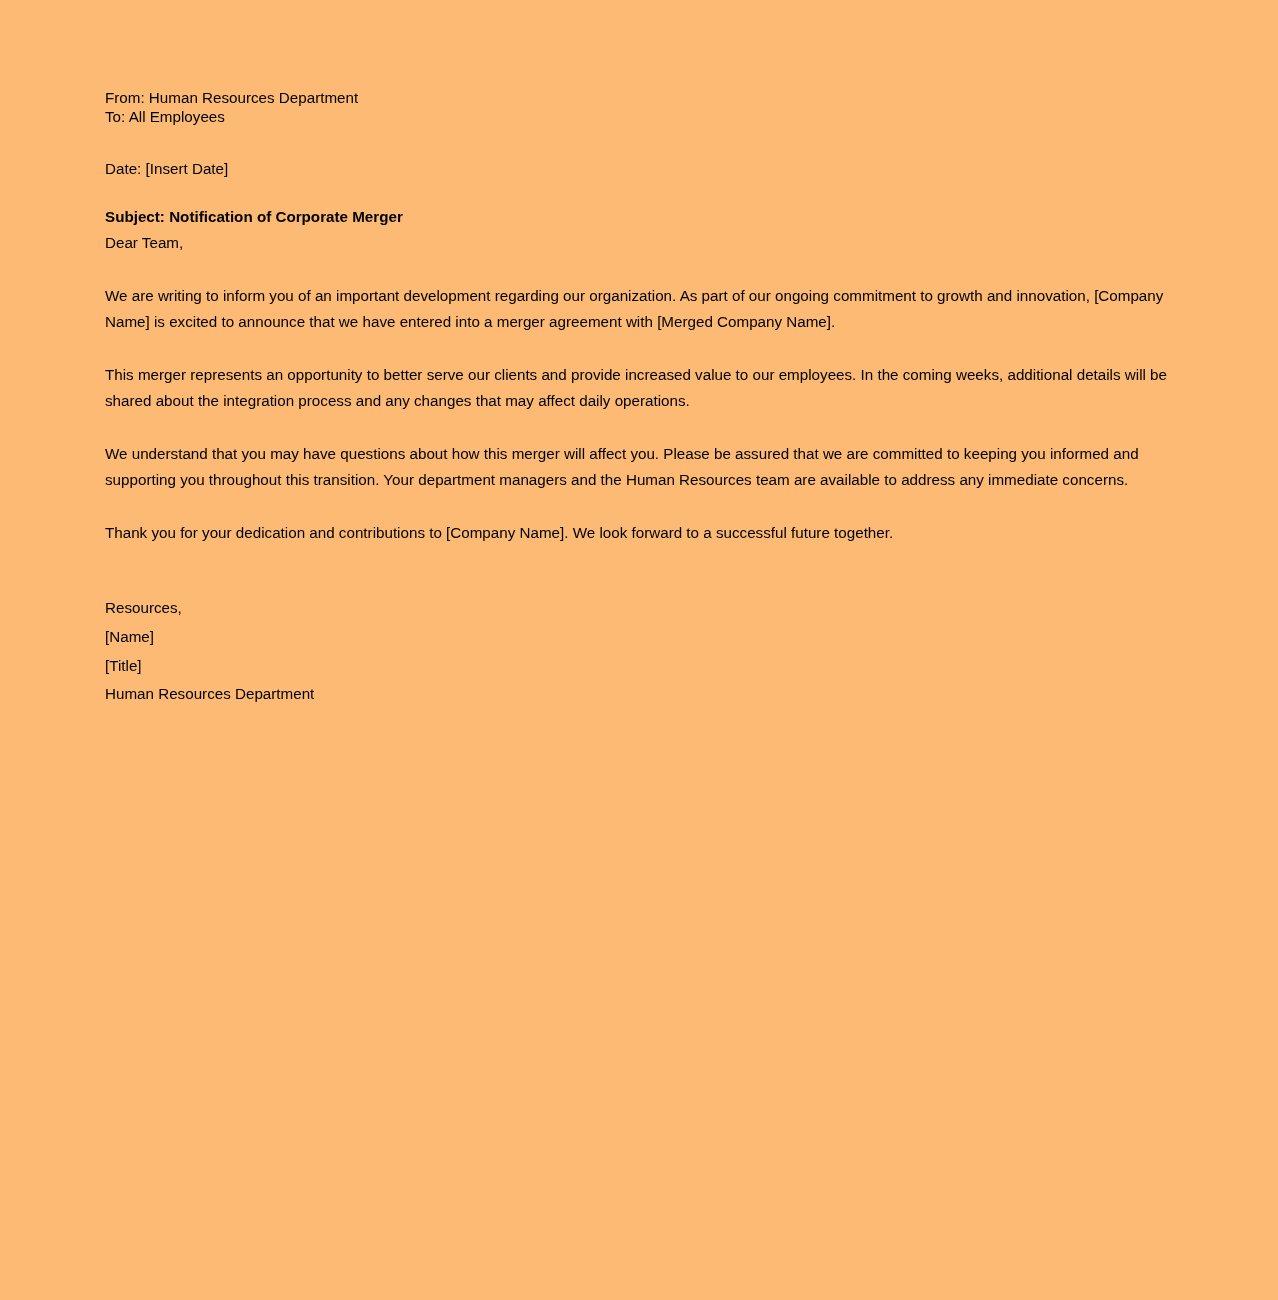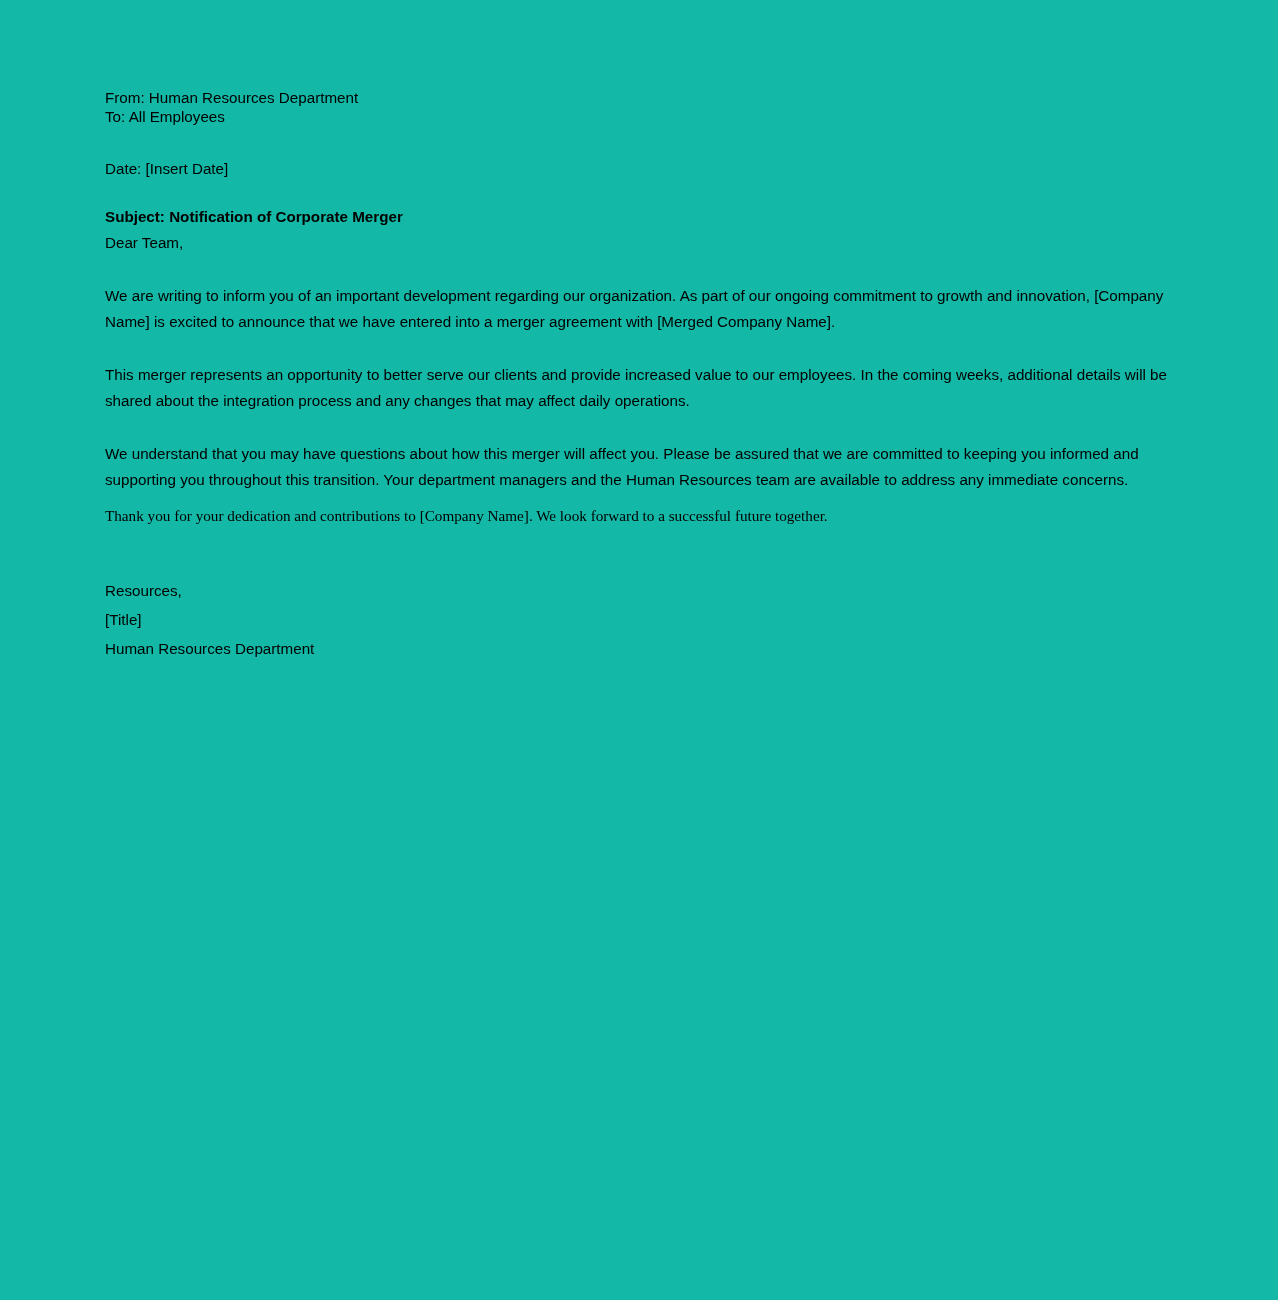--- a/index.html
+++ b/index.html
@@ -11,21 +11,21 @@
     width: 1278px;
     height: 1300px;
     font-family: "Liberation Sans", sans-serif;
     color: #000000;
     -webkit-font-smoothing: antialiased;
   }
   .page {
     position: relative;
     width: 1278px;
     height: 1300px;
-    background: #14b8a6;
+    background: #fdba74;
     box-sizing: border-box;
     padding: 88px 104px 0 105px;
   }
   .doc {
     width: 1065px;
   }
   .line,
   .para,
   .sig-line {
     font-size: 15.2px;
@@ -48,22 +48,21 @@
   .subject-line {
     margin-top: 22px;
     font-weight: bold;
   }
   .salutation {
   }
   .para {
     margin-top: 27px;
   }
   .closing-para {
-    margin-top: 10px;
-    font-family: Liberation Serif, serif;
+    margin-top: 27px;
   }
   .sig-block {
     margin-top: 48px;
   }
   .sig-line {
     line-height: 28.8px;
   }
 </style>
 </head>
 <body>
@@ -85,18 +84,19 @@
     <p class="para">We are writing to inform you of an important development regarding our organization. As part of our ongoing commitment to growth and innovation, [Company Name] is excited to announce that we have entered into a merger agreement with [Merged Company Name].</p>
 
     <p class="para">This merger represents an opportunity to better serve our clients and provide increased value to our employees. In the coming weeks, additional details will be shared about the integration process and any changes that may affect daily operations.</p>
 
     <p class="para">We understand that you may have questions about how this merger will affect you. Please be assured that we are committed to keeping you informed and supporting you throughout this transition. Your department managers and the Human Resources team are available to address any immediate concerns.</p>
 
     <p class="para closing-para">Thank you for your dedication and contributions to [Company Name]. We look forward to a successful future together.</p>
 
     <div class="sig-block">
       <p class="sig-line">Resources,</p>
+      <p class="sig-line">[Name]</p>
       <p class="sig-line">[Title]</p>
       <p class="sig-line">Human Resources Department</p>
     </div>
 
   </div>
 </div>
 
 </body></html>

